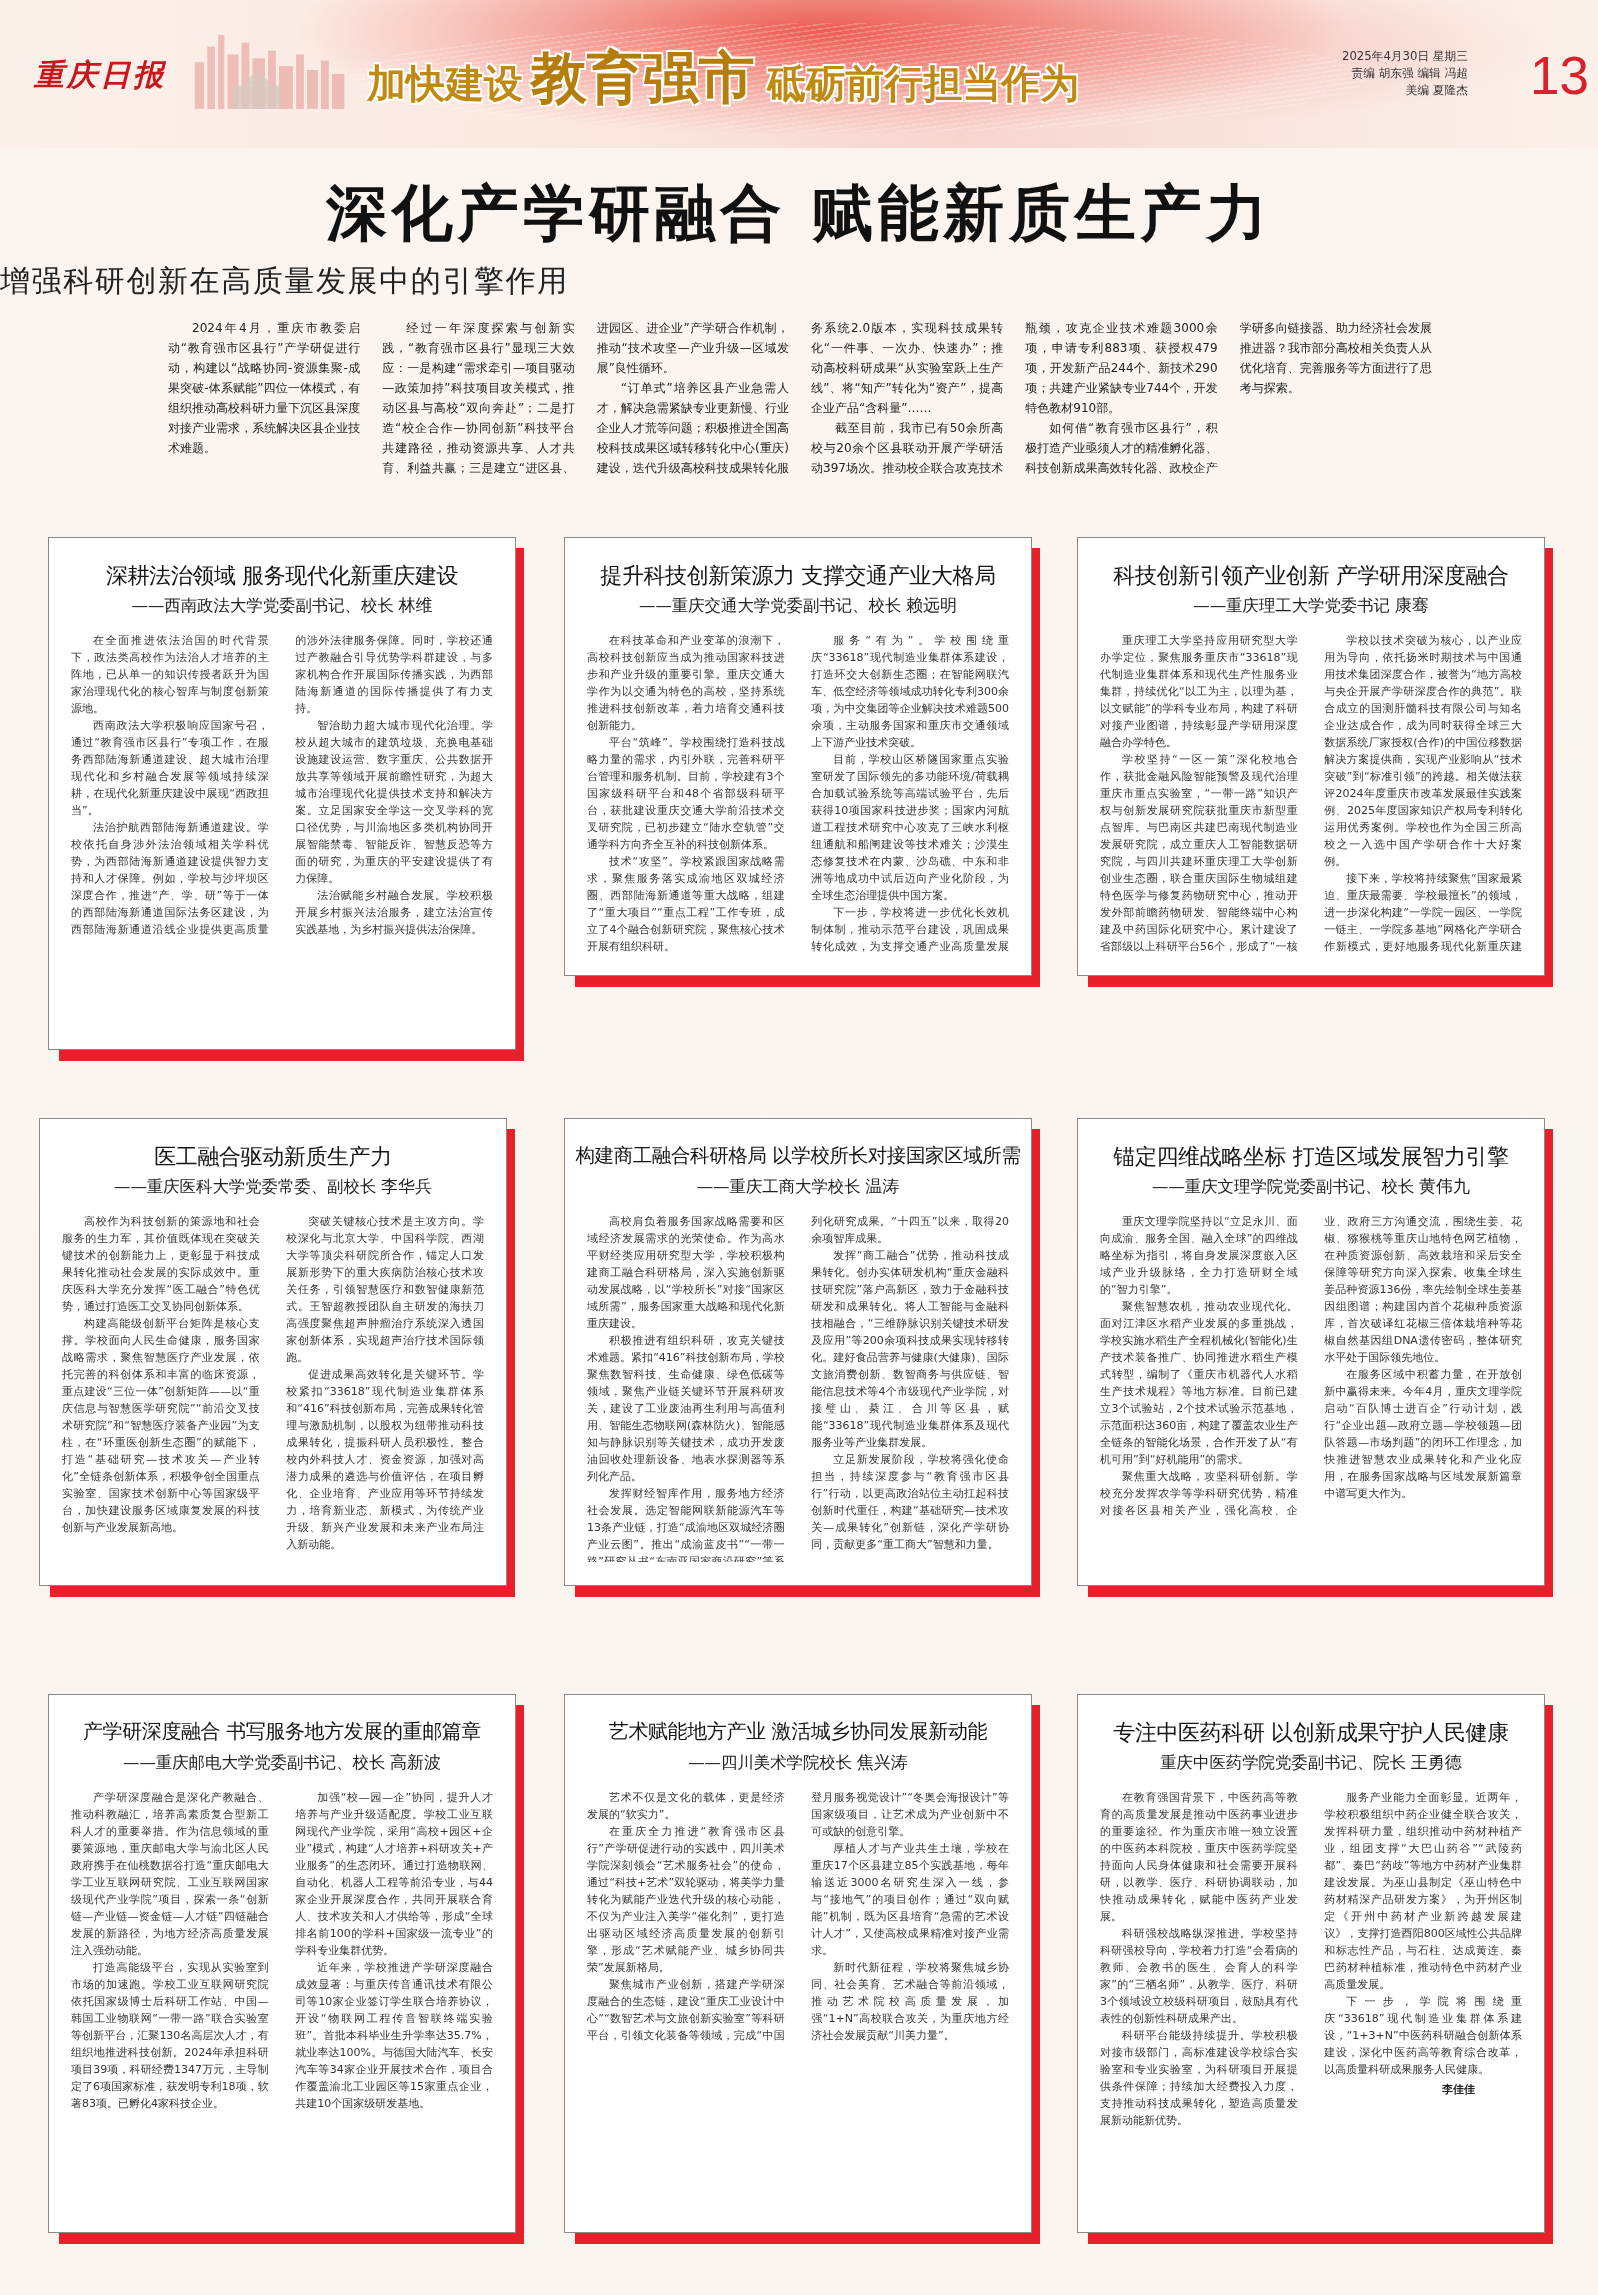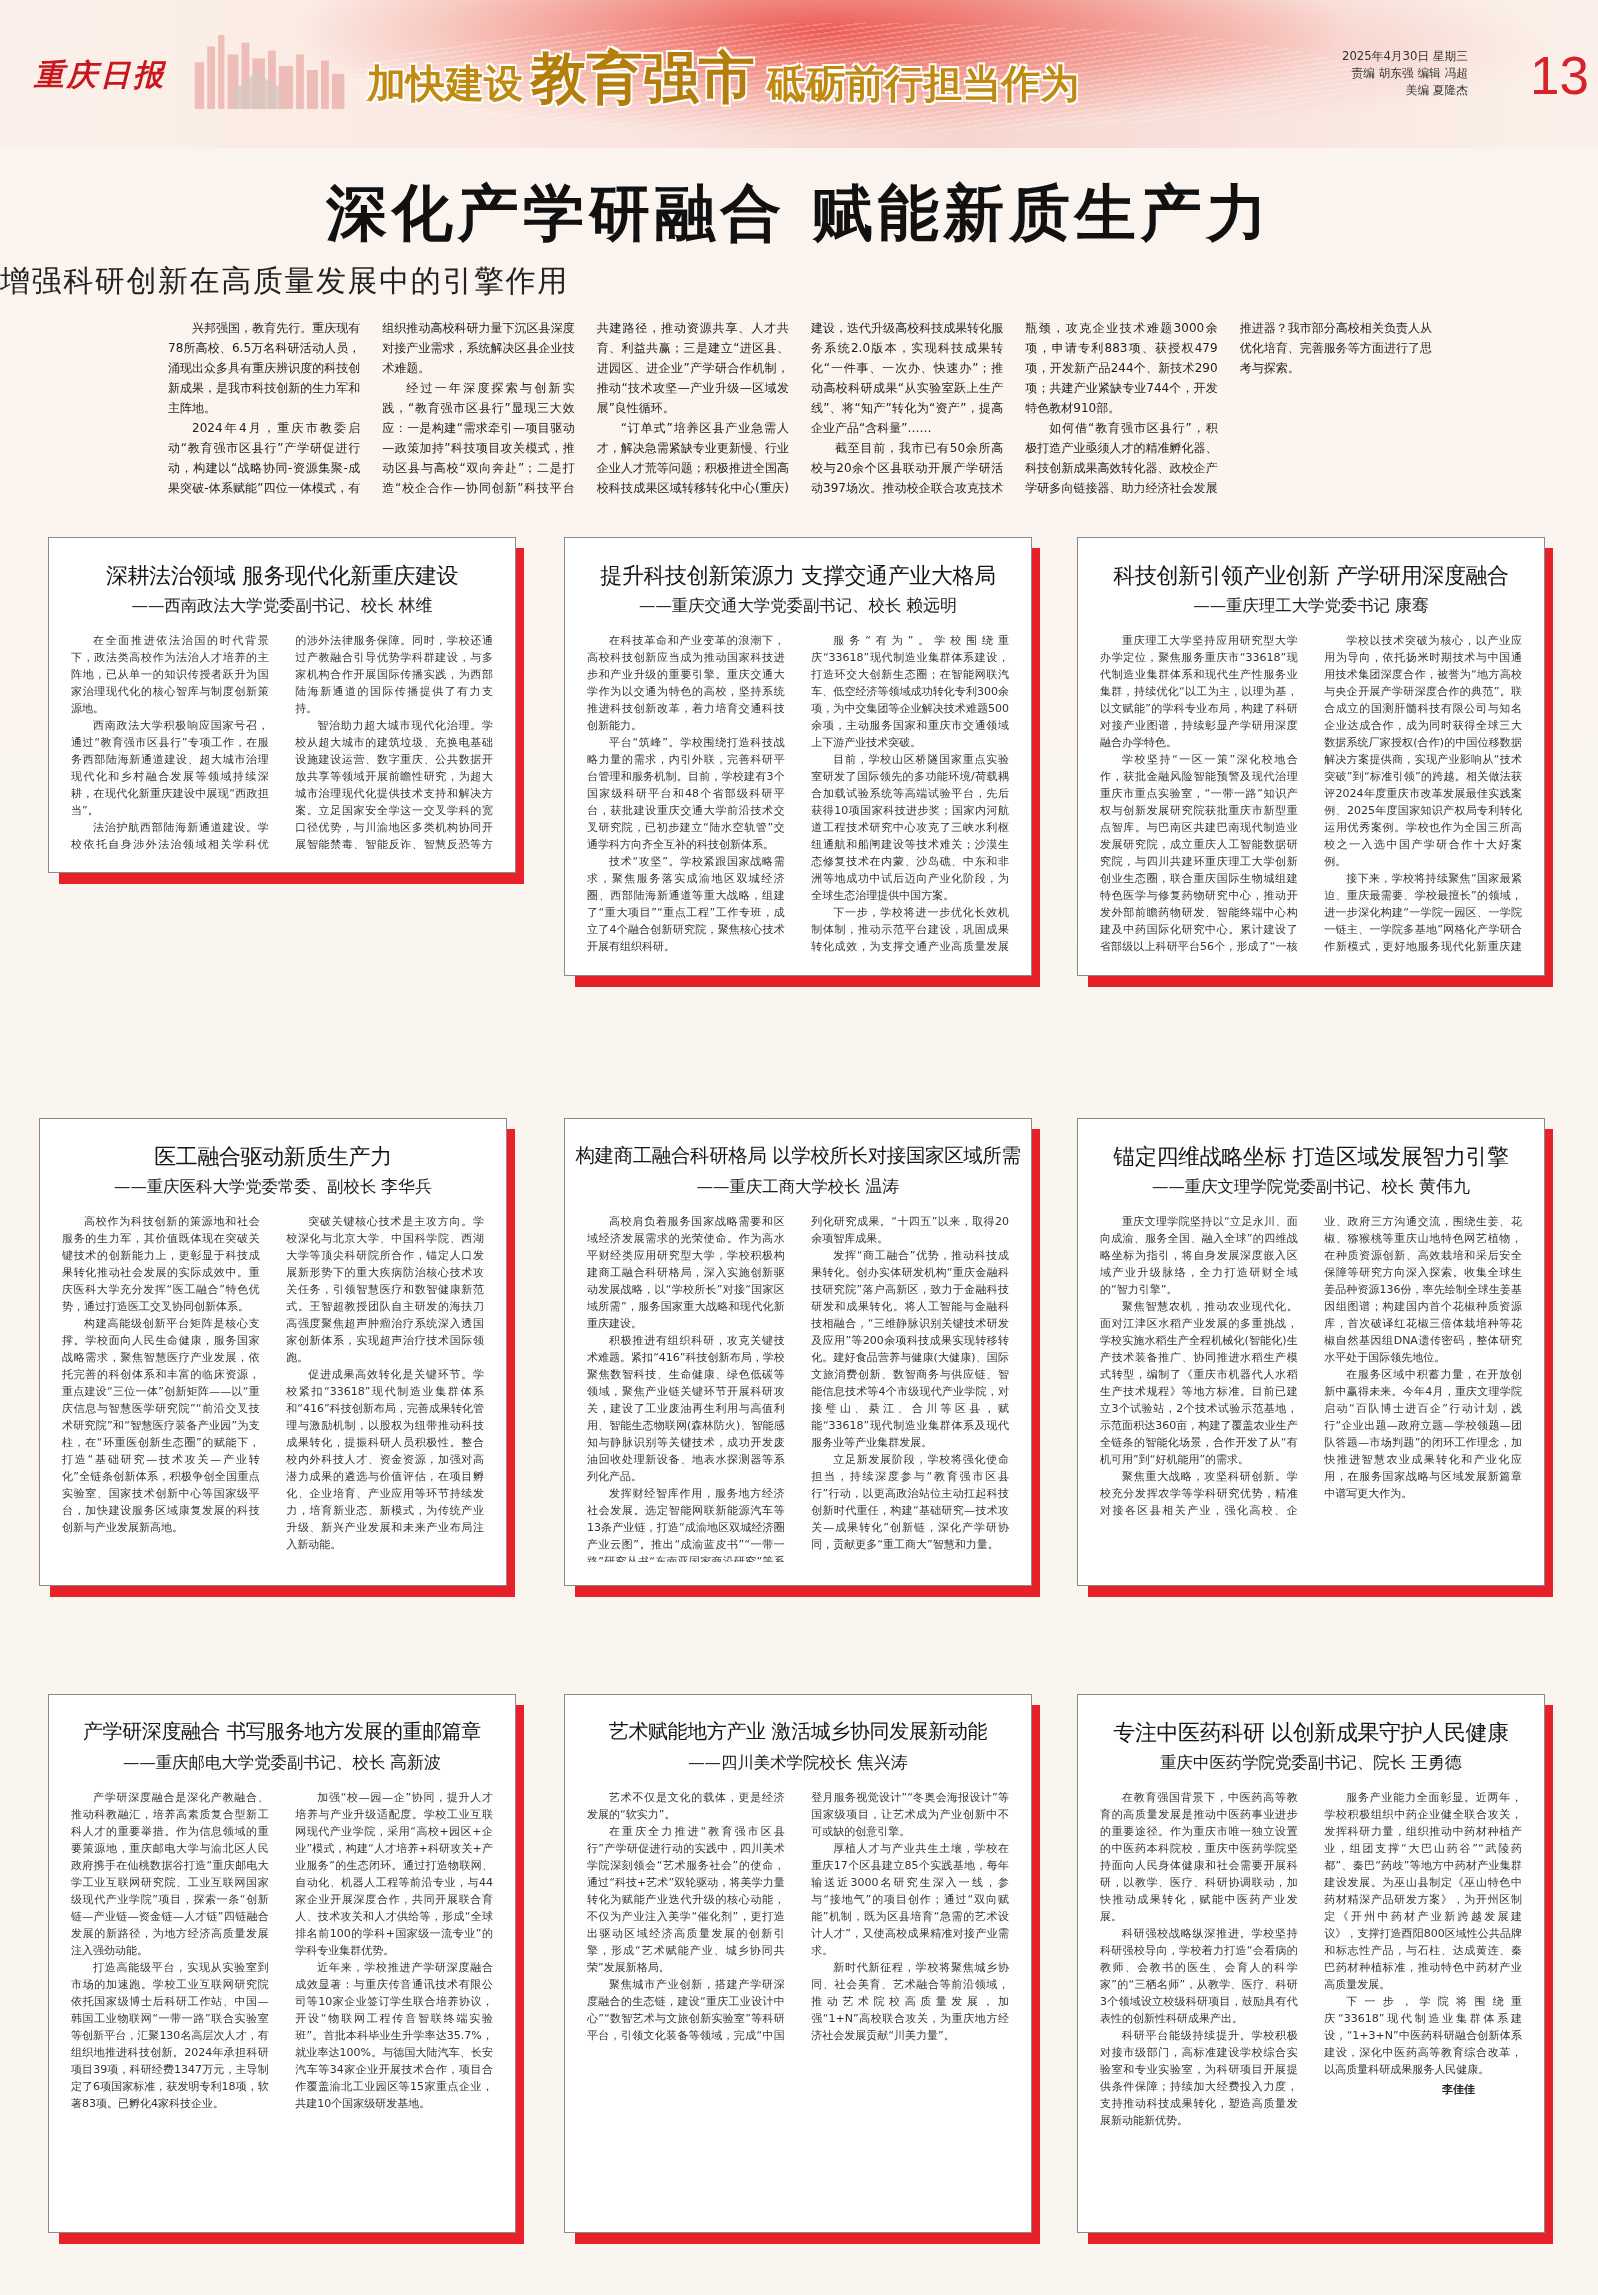--- a/index.html
+++ b/index.html
@@ -134,29 +134,28 @@
     <div>责编  胡东强  编辑  冯超</div>
     <div>美编  夏隆杰</div>
   </div>
   <div class="page-no">13</div>
 </div>
 
 <h1 class="headline">深化产学研融合  赋能新质生产力</h1>
 <div class="subhead">增强科研创新在高质量发展中的引擎作用</div>
 
 <div class="lead">
-  <p>兴邦强国，教育先行。重庆现有78所高校、6.5万名科研活动人员，涌现出众多具有重庆辨识度的科技创新成果，是我市科技创新的生力军和主阵地。</p>
   <p>2024年4月，重庆市教委启动“教育强市区县行”产学研促进行动，构建以“战略协同-资源集聚-成果突破-体系赋能”四位一体模式，有组织推动高校科研力量下沉区县深度对接产业需求，系统解决区县企业技术难题。</p>
   <p>经过一年深度探索与创新实践，“教育强市区县行”显现三大效应：一是构建“需求牵引—项目驱动—政策加持”科技项目攻关模式，推动区县与高校“双向奔赴”；二是打造“校企合作—协同创新”科技平台共建路径，推动资源共享、人才共育、利益共赢；三是建立“进区县、进园区、进企业”产学研合作机制，推动“技术攻坚—产业升级—区域发展”良性循环。</p>
   <p>“订单式”培养区县产业急需人才，解决急需紧缺专业更新慢、行业企业人才荒等问题；积极推进全国高校科技成果区域转移转化中心(重庆)建设，迭代升级高校科技成果转化服务系统2.0版本，实现科技成果转化“一件事、一次办、快速办”；推动高校科研成果“从实验室跃上生产线”、将“知产”转化为“资产”，提高企业产品“含科量”……</p>
   <p>截至目前，我市已有50余所高校与20余个区县联动开展产学研活动397场次。推动校企联合攻克技术瓶颈，攻克企业技术难题3000余项，申请专利883项、获授权479项，开发新产品244个、新技术290项；共建产业紧缺专业744个，开发特色教材910部。</p>
   <p>如何借“教育强市区县行”，积极打造产业亟须人才的精准孵化器、科技创新成果高效转化器、政校企产学研多向链接器、助力经济社会发展推进器？我市部分高校相关负责人从优化培育、完善服务等方面进行了思考与探索。</p>
 </div>
 
-<div class="card" style="left:48px; top:537px; height:336px;">
+<div class="card" style="left:48px; top:537px; height:513px;">
   <div class="shadow"></div>
   <div class="box">
     <h2>深耕法治领域  服务现代化新重庆建设</h2>
     <div class="byline"><span>——西南政法大学党委副书记、校长</span><span class="name">林维</span></div>
     <div class="body">
       <p>在全面推进依法治国的时代背景下，政法类高校作为法治人才培养的主阵地，已从单一的知识传授者跃升为国家治理现代化的核心智库与制度创新策源地。</p>
       <p>西南政法大学积极响应国家号召，通过“教育强市区县行”专项工作，在服务西部陆海新通道建设、超大城市治理现代化和乡村融合发展等领域持续深耕，在现代化新重庆建设中展现“西政担当”。</p>
       <p>法治护航西部陆海新通道建设。学校依托自身涉外法治领域相关学科优势，为西部陆海新通道建设提供智力支持和人才保障。例如，学校与沙坪坝区深度合作，推进“产、学、研”等于一体的西部陆海新通道国际法务区建设，为西部陆海新通道沿线企业提供更高质量的涉外法律服务保障。同时，学校还通过产教融合引导优势学科群建设，与多家机构合作开展国际传播实践，为西部陆海新通道的国际传播提供了有力支持。</p>
       <p>智治助力超大城市现代化治理。学校从超大城市的建筑垃圾、充换电基础设施建设运营、数字重庆、公共数据开放共享等领域开展前瞻性研究，为超大城市治理现代化提供技术支持和解决方案。立足国家安全学这一交叉学科的宽口径优势，与川渝地区多类机构协同开展智能禁毒、智能反诈、智慧反恐等方面的研究，为重庆的平安建设提供了有力保障。</p>
       <p>法治赋能乡村融合发展。学校积极开展乡村振兴法治服务，建立法治宣传实践基地，为乡村振兴提供法治保障。</p>

